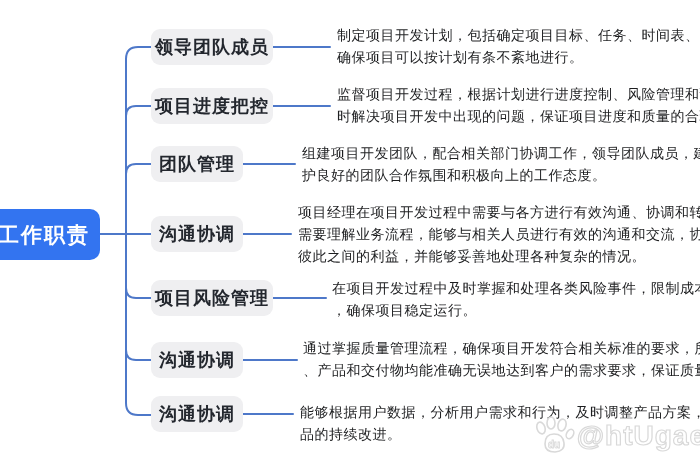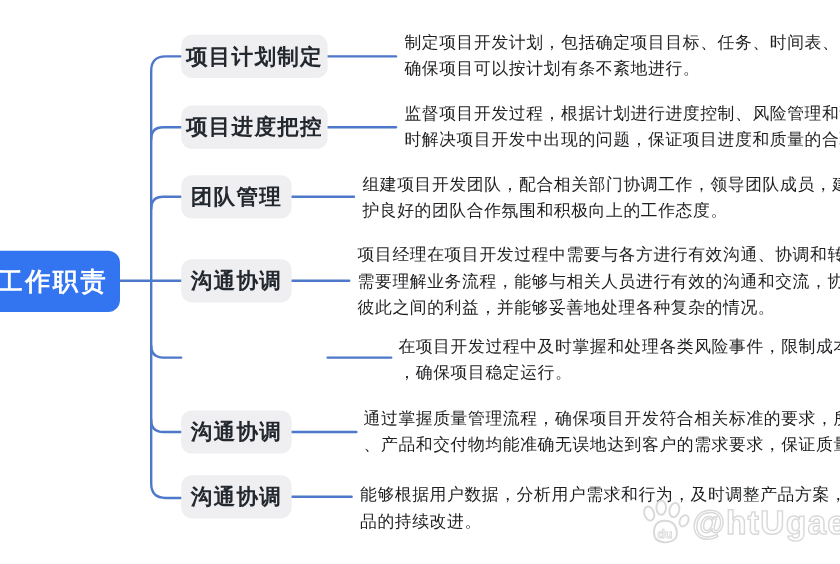--- a/index.html
+++ b/index.html
@@ -95,30 +95,33 @@
     <path d="M 273 298 H 326"></path>
     <path d="M 243 360 H 297"></path>
     <path d="M 243 414 H 293"></path>
   </svg>
 
   <div class="node root rootpos">
     <span>工作职责</span>
   </div>
 
   <div class="node n1">
-    <span>项目计划制定</span>
+    <span>领导团队成员</span>
   </div>
   <div class="node n2">
     <span>项目进度把控</span>
   </div>
   <div class="node n3">
     <span>团队管理</span>
   </div>
   <div class="node n4">
     <span>沟通协调</span>
+  </div>
+  <div class="node n5">
+    <span>项目风险管理</span>
   </div>
   <div class="node n6">
     <span>沟通协调</span>
   </div>
   <div class="node n7">
     <span>沟通协调</span>
   </div>
 
   <div class="desc d1">
     <div class="dl">制定项目开发计划，包括确定项目目标、任务、时间表、资</div>

